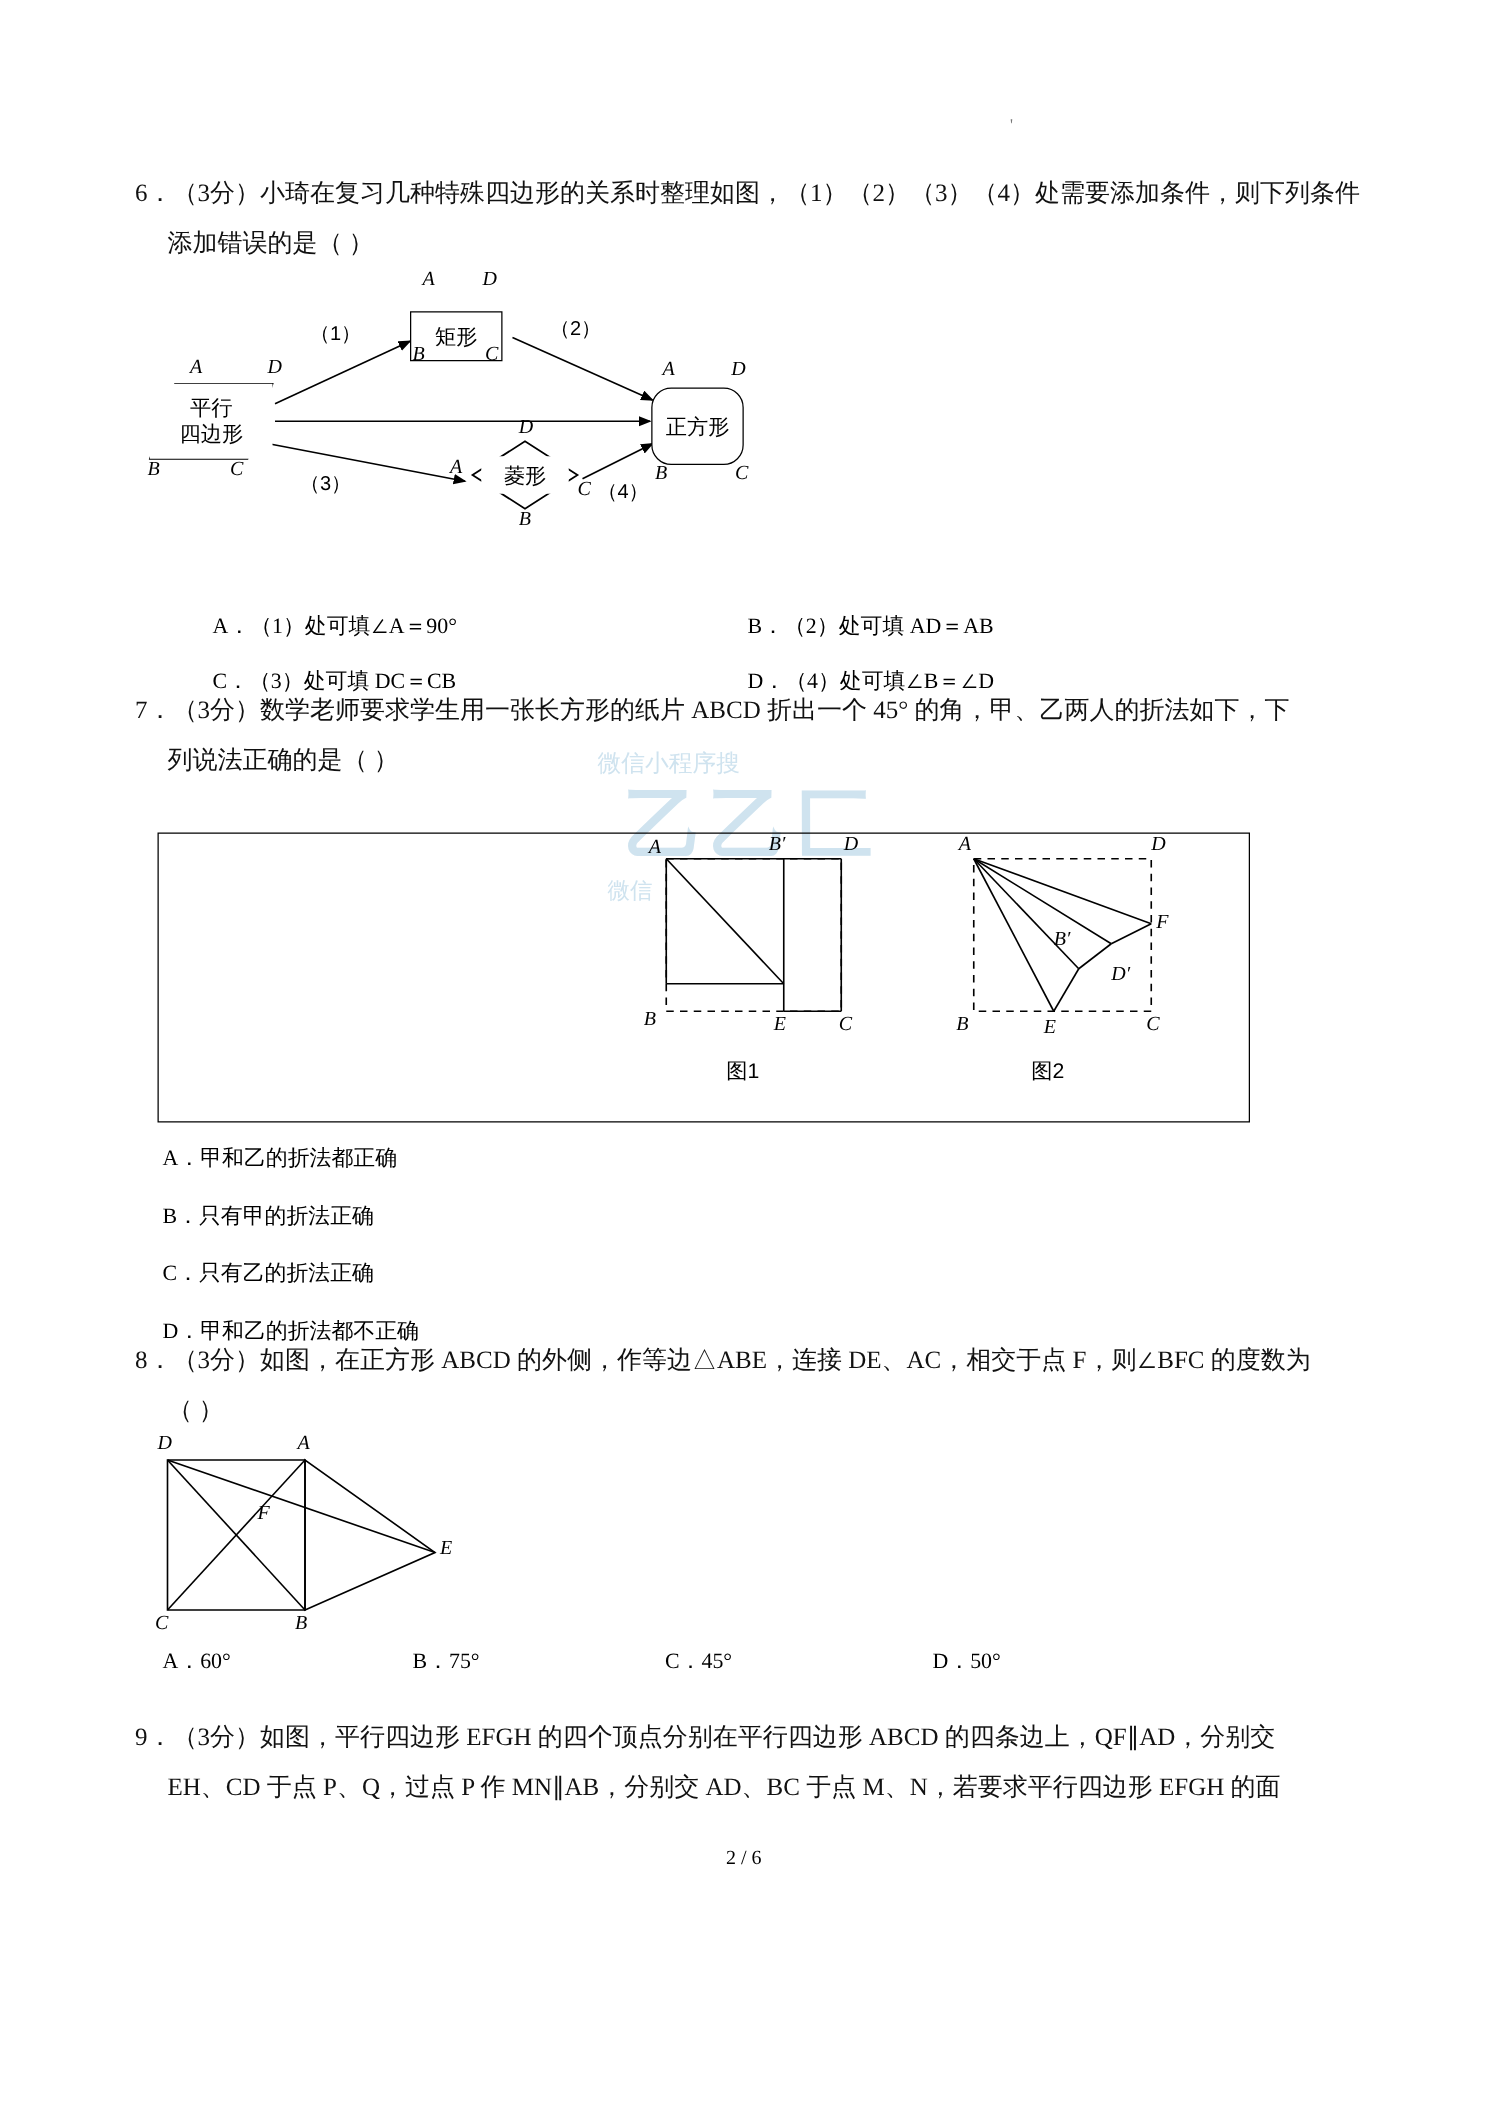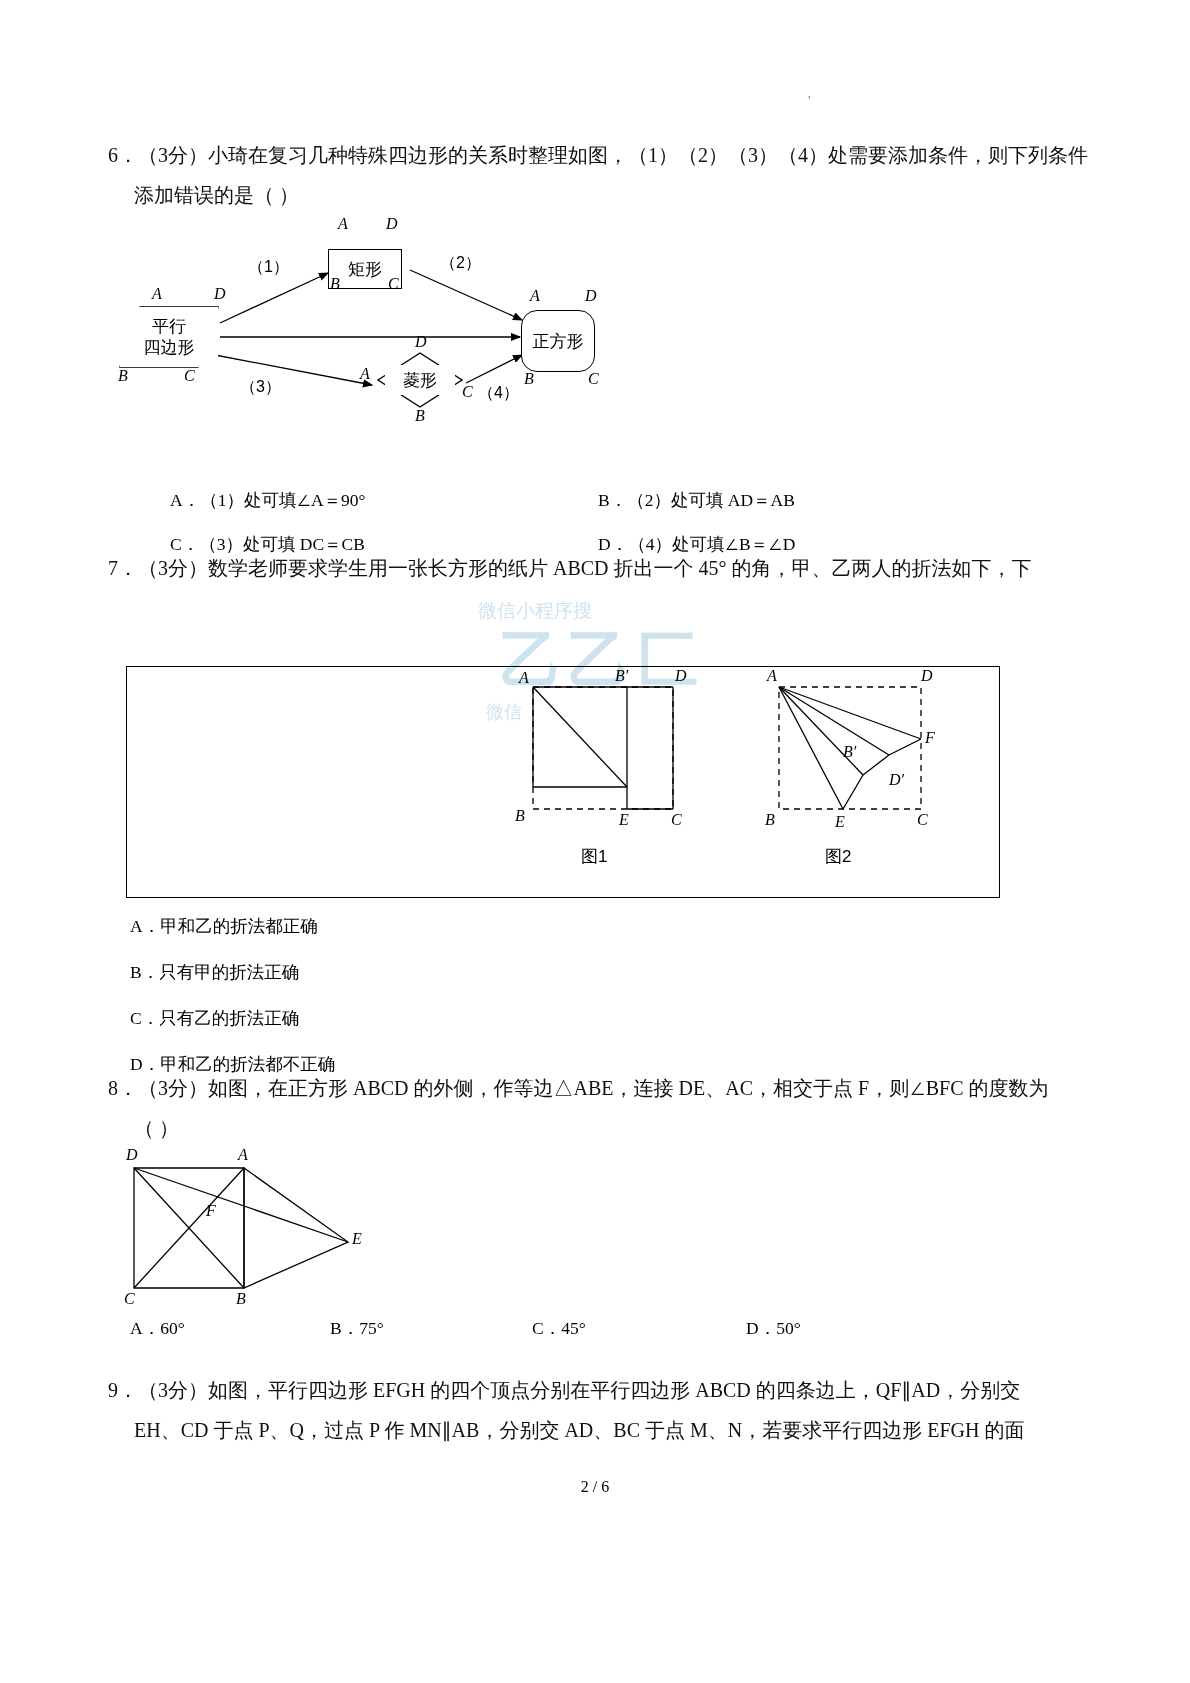--- a/index.html
+++ b/index.html
@@ -177,20 +177,21 @@
 
   <div class="opts" style="left:0; top:480px; width:1190px; height:90px;margin-left:36px;">
     <div class="opt" style="left:134px; top:0;">A．（1）处可填∠A＝90°</div>
     <div class="opt" style="left:562px; top:0;">B．（2）处可填 AD＝AB</div>
     <div class="opt" style="left:134px; top:44px;">C．（3）处可填 DC＝CB</div>
     <div class="opt" style="left:562px; top:44px;">D．（4）处可填∠B＝∠D</div>
   </div>
 
   <div class="q" style="left:108px; top:548px; width:1010px;">
     <span class="qnum"><span>7</span>．<span>（3分）</span></span><span>数学老师要求学生用一张长方形的纸片 ABCD 折出一个 45° 的角，甲、乙两人的折法如下，下</span>
+    <div class="indent">列说法正确的是（      ）</div>
   </div>
 
   <div class="watermark" style="left:478px; top:598px; font-size:19px;">微信小程序搜</div>
   <div class="watermark" style="left:500px; top:618px; font-size:62px; font-weight:bold; letter-spacing:6px;">乙乙匚</div>
   <div class="watermark" style="left:486px; top:700px; font-size:18px;">微信</div>
 
   <div class="tablebox" style="left:126px; top:666px; width:874px; height:232px;">
 
     <div class="tcell-right">
       <svg width="492" height="230" viewBox="0 0 492 230" style="position:absolute; left:0; top:0;">

